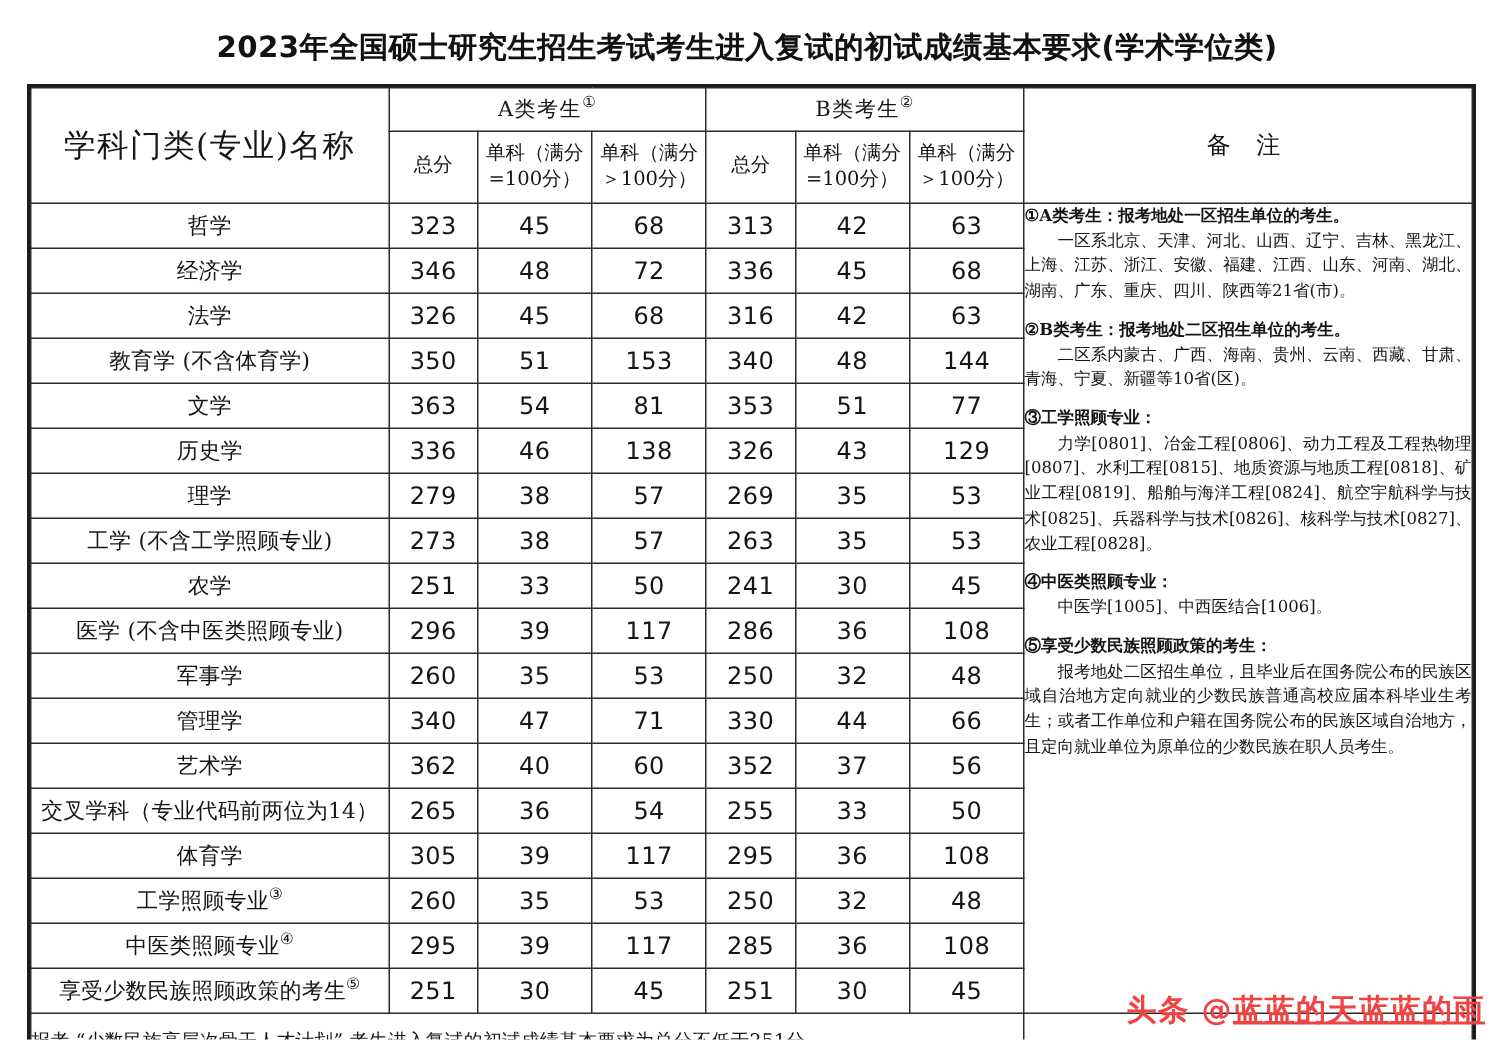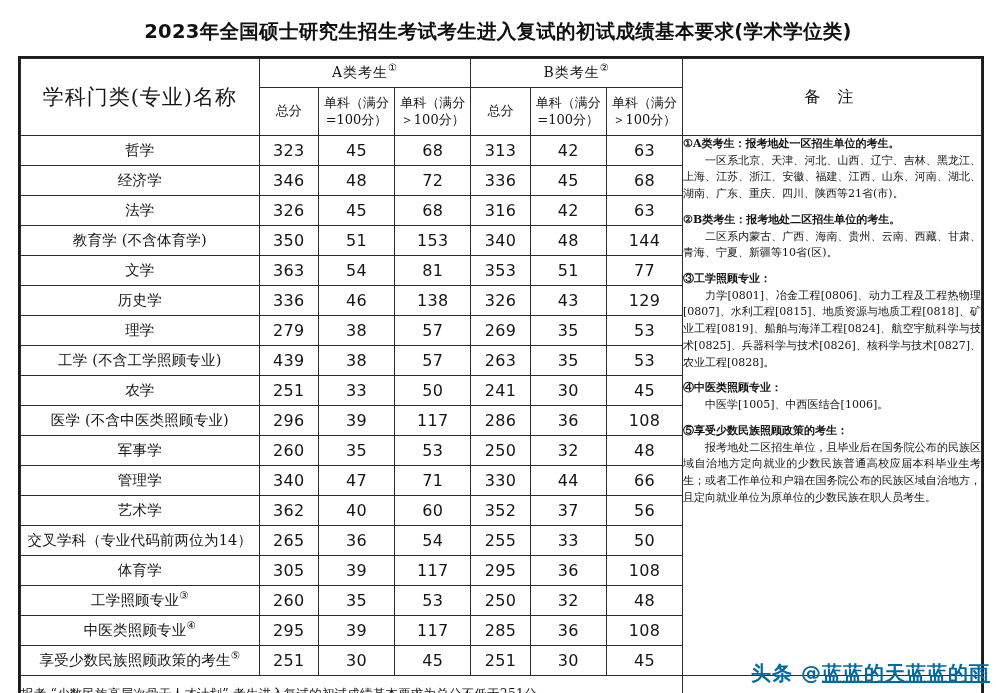--- a/index.html
+++ b/index.html
@@ -126,21 +126,21 @@
     height: 36px;
     font-family: "DejaVu Serif", "Liberation Serif", serif;
     letter-spacing: 0.2px;
   }
   .watermark {
     position: absolute;
     right: 6px;
     bottom: 6px;
     font-size: 20px;
     font-weight: bold;
-    color: #0369a1;
+    color: #ef4444;
     letter-spacing: 1px;
     white-space: nowrap;
     font-family: "DejaVu Sans", "Liberation Sans", sans-serif;
     pointer-events: none;
   }
   .watermark .uline { text-decoration: underline; }
 </style>
 </head>
 <body>
 
@@ -257,21 +257,21 @@
             <td class="subject"><span>理学</span></td>
             <td class="num">279</td>
             <td class="num">38</td>
             <td class="num">57</td>
             <td class="num">269</td>
             <td class="num">35</td>
             <td class="num">53</td>
           </tr>
           <tr>
             <td class="subject"><span>工学 (不含工学照顾专业)</span></td>
-            <td class="num">439</td>
+            <td class="num">273</td>
             <td class="num">38</td>
             <td class="num">57</td>
             <td class="num">263</td>
             <td class="num">35</td>
             <td class="num">53</td>
           </tr>
           <tr>
             <td class="subject"><span>农学</span></td>
             <td class="num">251</td>
             <td class="num">33</td>

